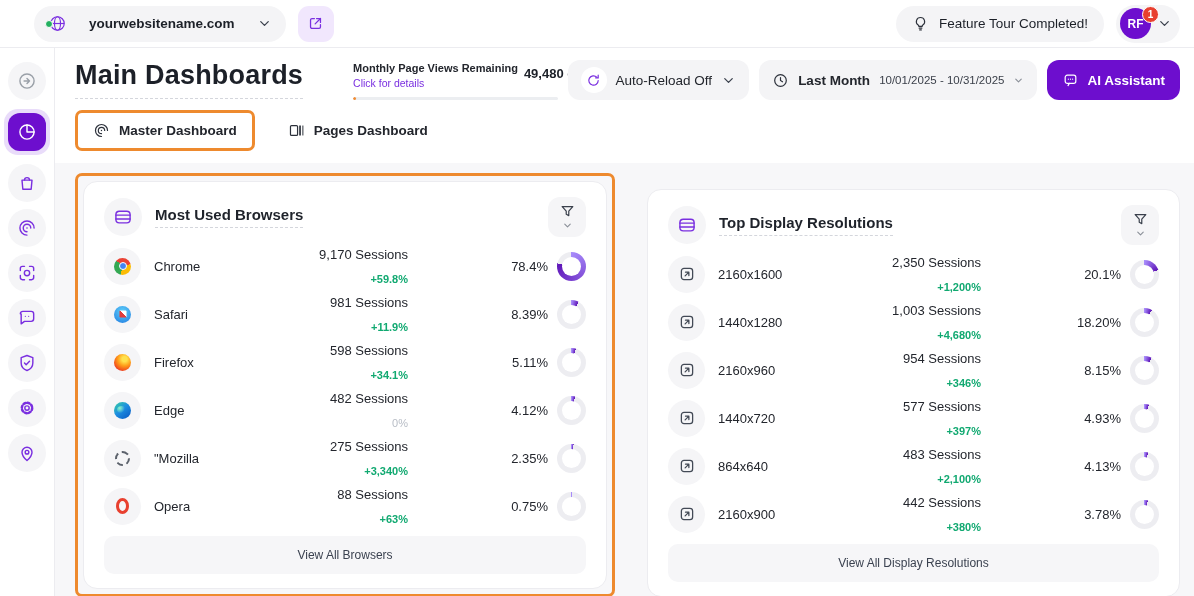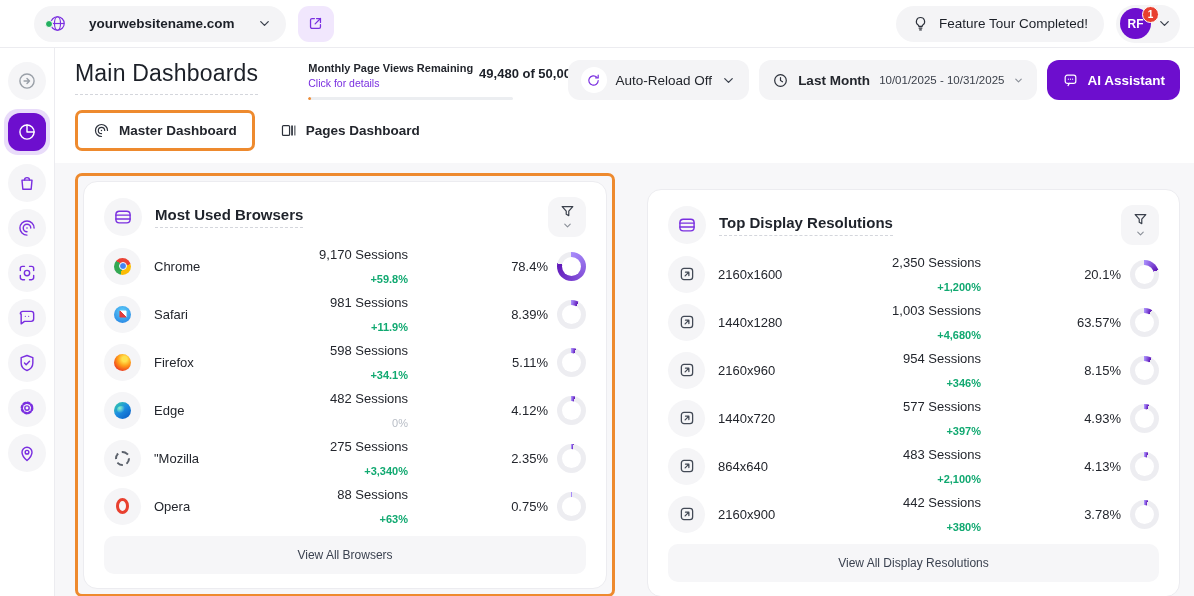--- a/index.html
+++ b/index.html
@@ -30,37 +30,37 @@
   .sidebar{width:55px;background:#fff;border-right:1px solid var(--line);display:flex;flex-direction:column;align-items:center;padding-top:14px;gap:7px;flex:0 0 55px}
   .side-item{width:38px;height:38px;border-radius:50%;background:#f5f5f7;display:flex;align-items:center;justify-content:center;color:var(--accent2)}
   .side-item.muted{color:var(--mut)}
   .side-ring{width:46px;height:46px;border-radius:14px;background:#e9dcfa;display:flex;align-items:center;justify-content:center;margin:2px 0}
   .side-item.active{border-radius:12px;background:var(--accent);color:#fff}
   .content{flex:1;display:flex;flex-direction:column;background:var(--pagebg)}
   .content-top{background:#fff;padding:12px 14px 12px 20px}
 
   
   .page-head{display:flex;align-items:flex-start}
-  .page-title{font-size:23px;font-weight:400;letter-spacing:.2px;border-bottom:1px dashed #d4d6dc;padding-bottom:7px;align-self:flex-start}
+  .page-title{font-size:27px;font-weight:700;letter-spacing:.2px;border-bottom:1px dashed #d4d6dc;padding-bottom:7px;align-self:flex-start}
   .quota{margin-left:50px;margin-top:2px;width:212px}
   .quota-top{display:flex;align-items:flex-start;gap:6px}
   .quota-label{font-size:11px;font-weight:700;line-height:1.2;color:#23262d;white-space:nowrap}
   .quota-link{font-size:10.5px;color:var(--accent2);margin-top:1px;display:inline-block}
   .quota-value{font-size:13px;font-weight:700;white-space:nowrap;margin-top:4px}
   .quota-bar{margin-top:7px;width:205px;height:3px;border-radius:2px;background:#eceef1;overflow:hidden}
   .quota-fill{height:100%;background:#f08c33;border-radius:2px}
   .head-controls{margin-left:auto;display:flex;align-items:flex-start;gap:10px}
   .ctrl-pill{display:flex;align-items:center;gap:9px;background:var(--pill);border-radius:12px;height:40px;padding:0 13px;font-size:13.5px;color:#23262d}
   .icon-circle{width:26px;height:26px;border-radius:50%;background:#fff;display:flex;align-items:center;justify-content:center}
   .bold{font-weight:700}
   .range-txt{font-size:11.5px;color:#3a3f49}
   .ai-btn{display:flex;align-items:center;gap:8px;background:var(--accent);color:#fff;font-weight:700;font-size:13.5px;height:40px;border-radius:12px;padding:0 15px}
 
   
-  .tabs-row{display:flex;align-items:center;gap:12px;margin-top:10px}
+  .tabs-row{display:flex;align-items:center;gap:20px;margin-top:10px}
   .annotate{border:3px solid var(--annotation);border-radius:7px}
   .tab-annotate{padding:2px}
   .tab{display:flex;align-items:center;gap:9px;padding:7px 13px;border-radius:8px;font-size:13.5px;font-weight:600;color:#23262d;background:#fff}
   .tab.plain{background:transparent}
 
   
   .cards-zone{flex:1;padding:10px 14px 8px 20px;display:flex;gap:32px;align-items:flex-end}
   .card-annotate{padding:5px;width:540px;flex:0 0 540px}
   .card{background:#fff;border:1px solid var(--line);border-radius:14px;padding:10px 20px 14px}
   .card-right{flex:1;margin-top:8px}
@@ -458,21 +458,21 @@
                       <path d="M9.5 14.5l5-5M10 9.5h4.5V14"></path>
                     </svg>
                   </span>
       <span class="row-name">1440x1280</span>
     </div>
     <div class="row-mid">
       <div class="sessions">1,003 Sessions</div>
       <div class="delta">+4,680%</div>
     </div>
     <div class="row-right">
-      <span class="pct">63.57%</span>
+      <span class="pct">18.20%</span>
       <span class="donut" style="background: conic-gradient(rgb(167, 139, 250) 0%, rgb(95, 22, 184) 8.57%, rgb(237, 237, 241) 8.57%, rgb(237, 237, 241) 100%);"></span>
     </div>
   </div>
 
   <div class="row">
     <div class="row-left">
       <span class="bicon-wrap">
                     <svg viewBox="0 0 24 24" width="18" height="18" fill="none" stroke="#434a56" stroke-width="1.7" stroke-linecap="round" stroke-linejoin="round">
                       <rect x="4.5" y="4.5" width="15" height="15" rx="3.5"></rect>
                       <path d="M9.5 14.5l5-5M10 9.5h4.5V14"></path>

